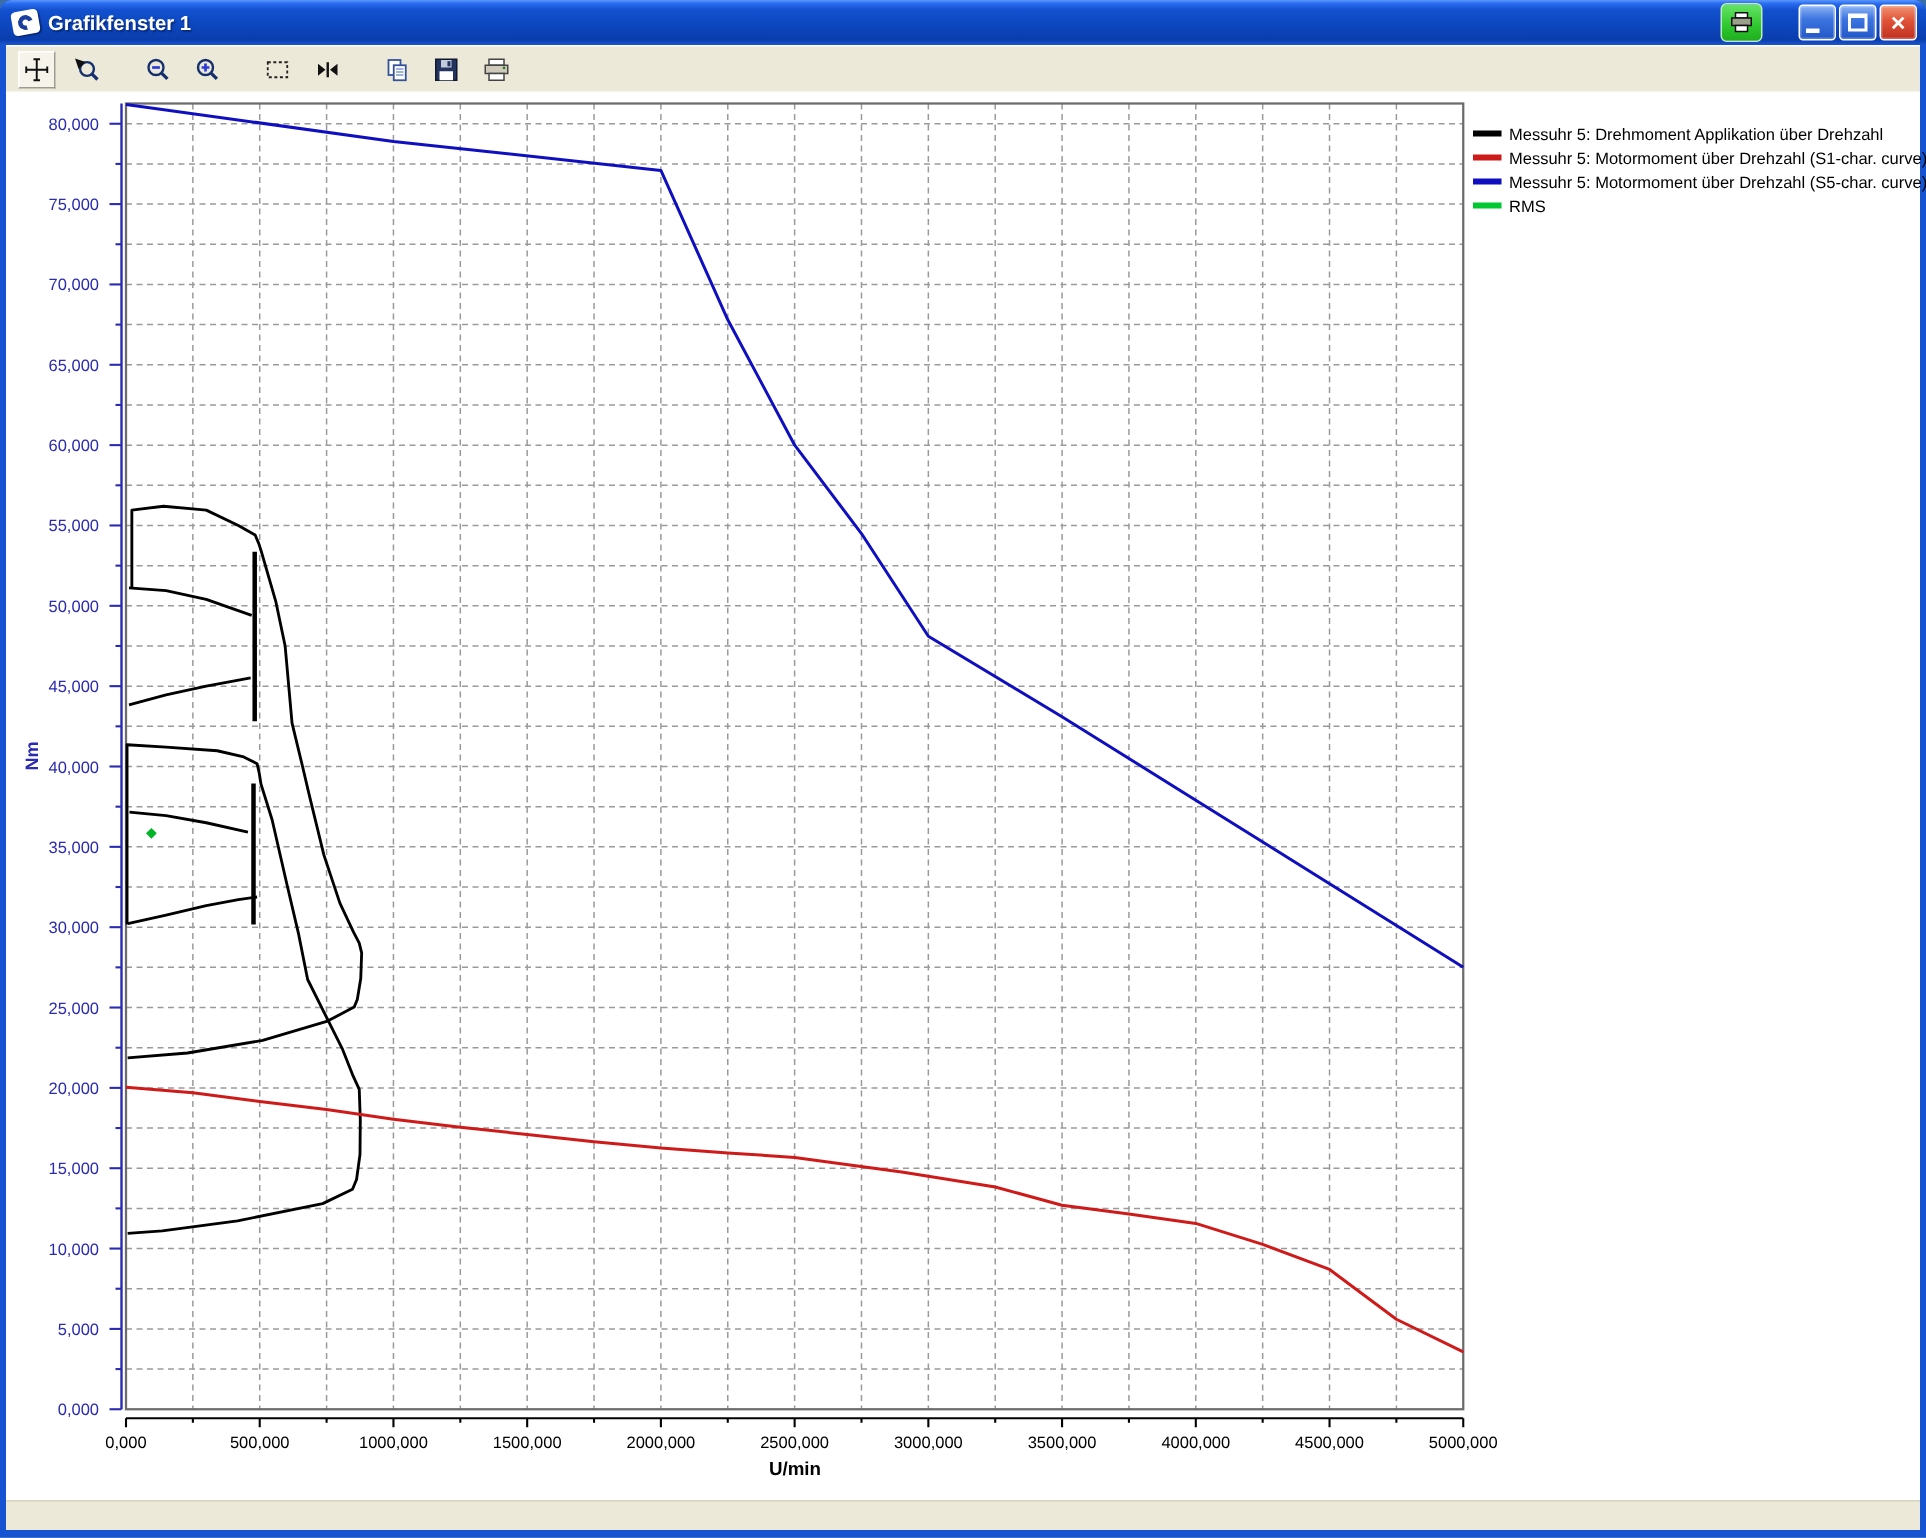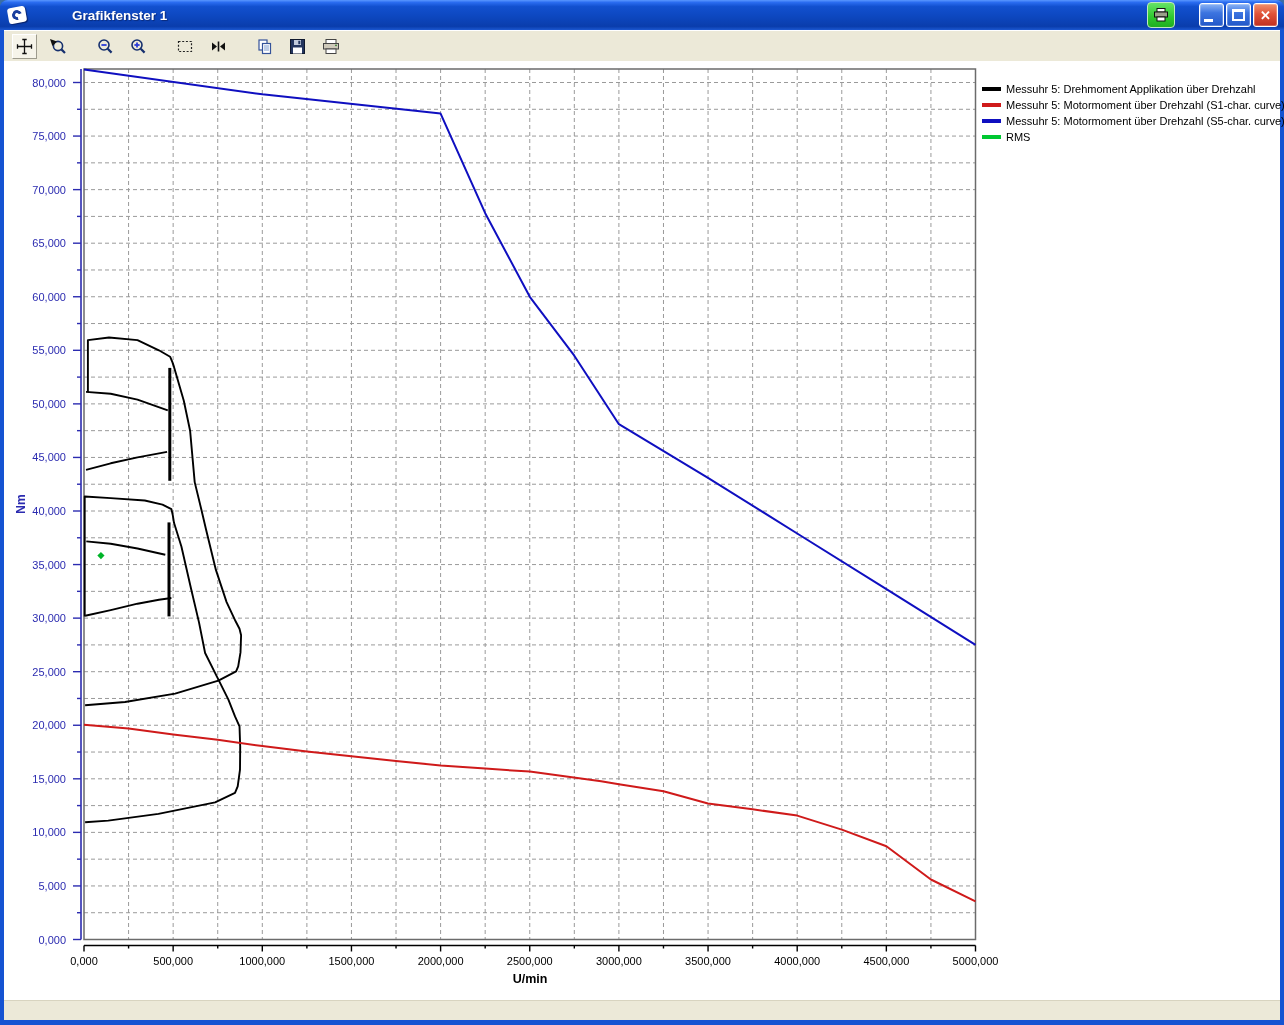--- a/index.html
+++ b/index.html
@@ -8,21 +8,21 @@
     background:#1553d2;border-radius:8px 8px 0 0;}
   
   .titlebar{position:absolute;left:0;top:0;width:100%;height:30px;border-radius:8px 8px 0 0;
     background:linear-gradient(180deg,#5a97ff 0%,#2a6cf0 8%,#1250cf 22%,#0d47bf 55%,#0a3dac 88%,#1b57d0 100%);
     display:flex;align-items:center;}
   .app-icon{width:18px;height:16px;margin:0 6px 0 8px;background:#fff;border-radius:3px;
     transform:rotate(-10deg);display:flex;align-items:center;justify-content:center;
     box-shadow:1px 1px 1px rgba(0,0,30,.5);}
   .app-icon i{display:block;width:10px;height:10px;border-radius:50%;
     border:3px solid #1a3f9e;border-right-color:#fff;box-sizing:border-box;transform:rotate(35deg);}
-  .title-text{color:#fff;font-weight:bold;font-size:13.5px;text-shadow:1px 1px 1px #0a2a7a;flex:1;margin-left:40px;}
+  .title-text{color:#fff;font-weight:bold;font-size:13.5px;text-shadow:1px 1px 1px #0a2a7a;flex:1;}
   .tb-right{display:flex;align-items:center;gap:2px;margin-right:6px;}
   .tray-btn{width:26px;height:24px;border-radius:4px;border:1px solid #bfe9bf;
     background:linear-gradient(180deg,#66e366 0%,#2ec72e 60%,#1fae1f 100%);
     display:flex;align-items:center;justify-content:center;margin-right:22px;cursor:default;}
   .winbtn{width:23px;height:22px;border-radius:3px;border:1px solid #fff;
     display:flex;align-items:flex-end;justify-content:center;
     background:linear-gradient(180deg,#8cb4f5 0%,#3c74e0 40%,#2257c8 100%);
     box-shadow:inset 0 0 0 1px rgba(255,255,255,.25);}
   .winbtn.close{background:linear-gradient(180deg,#f0926f 0%,#e05238 45%,#bf3020 100%);}
   .g-min{width:9px;height:3px;background:#fff;margin:0 auto 4px 4px;}

